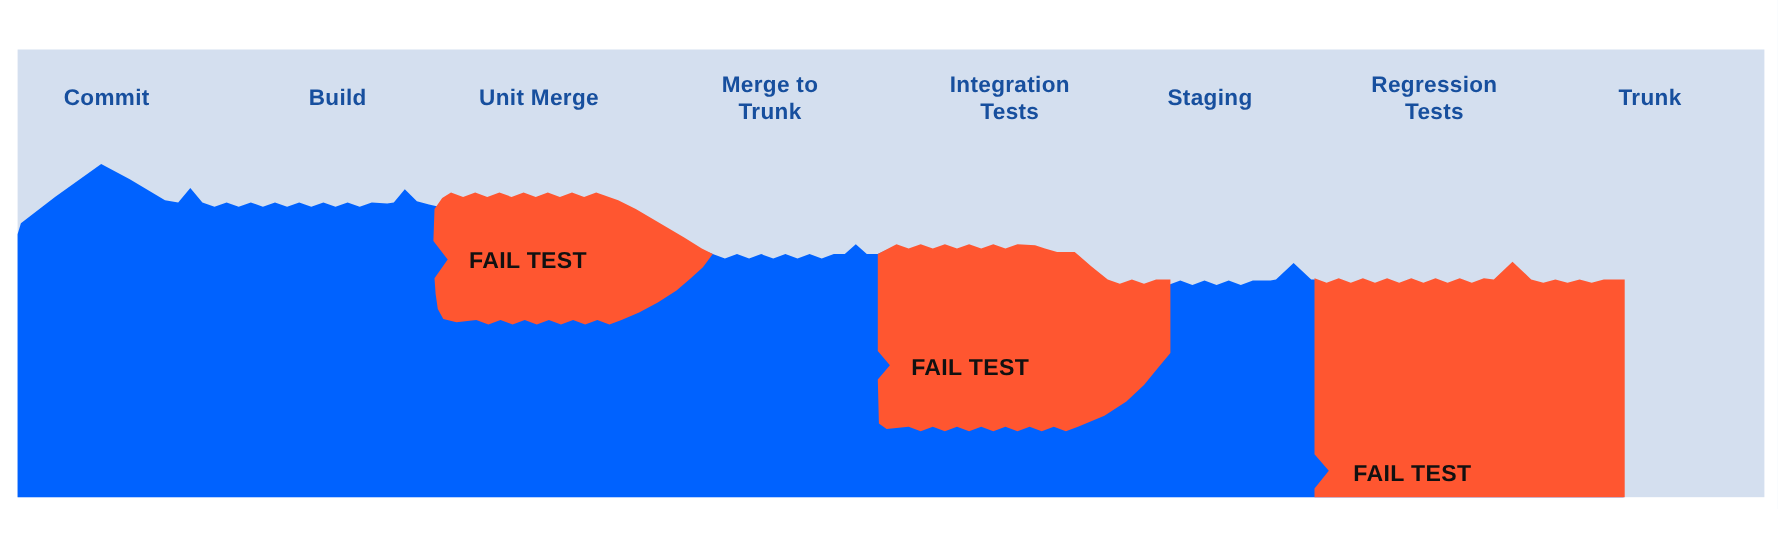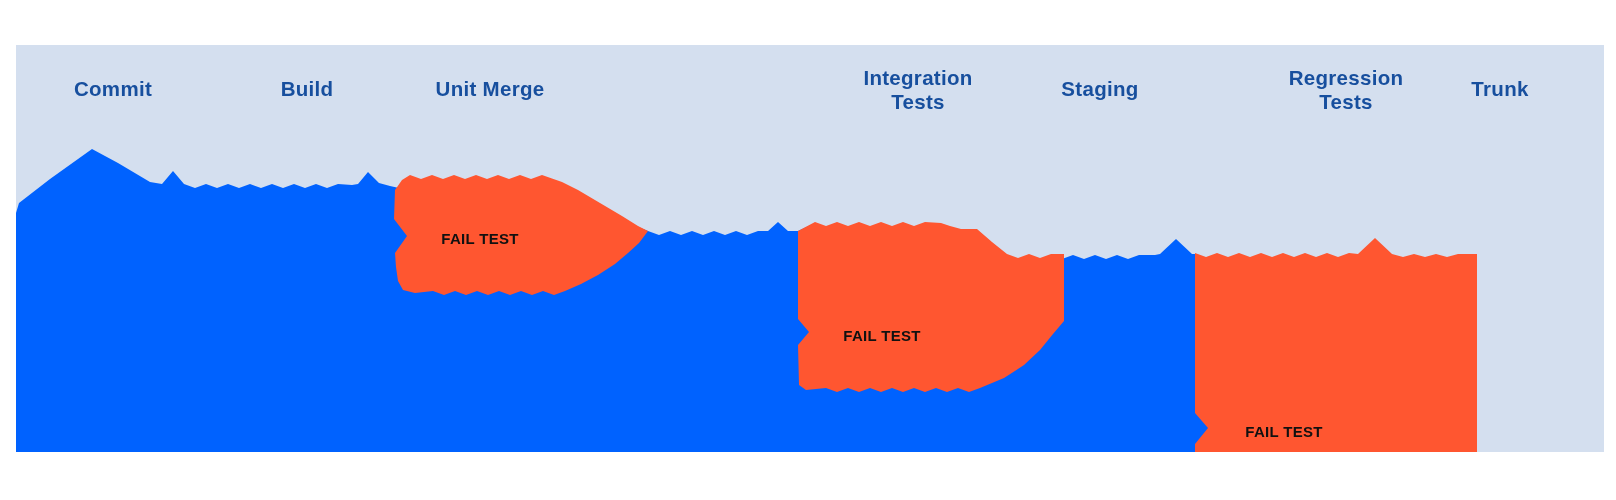--- a/index.html
+++ b/index.html
@@ -21,26 +21,26 @@
     line-height:23px;
     color:#174f9e;
     white-space:nowrap;
     text-align:center;
   }
   .stage-label.two-line{
     top:66px;
     white-space:pre-line;
     line-height:23.5px;
   }
-  .s1{left:113px}.s2{left:307px}.s3{left:490px}.s4{left:700px}
-  .s5{left:918px}.s6{left:1100px}.s7{left:1346px}.s8{left:1500px}
+  .s1{left:97px}.s2{left:307px}.s3{left:490px}.s4{left:700px}
+  .s5{left:918px}.s6{left:1100px}.s7{left:1304px}.s8{left:1500px}
   .fail-label{
     position:absolute;
     transform:translate(-50%,-50%);
-    font-size:15px;
+    font-size:21px;
     font-weight:bold;
     letter-spacing:0.3px;
     color:#111111;
     white-space:nowrap;
   }
   .f1{left:480px;top:238px}
   .f2{left:882px;top:335px}
   .f3{left:1284px;top:431px}
 </style>
 </head>
@@ -86,20 +86,22 @@
     <path d="M1195 253
              l11 4l11 -4l11 4l11 -4l11 4l11 -4l11 4l11 -4l11 4l11 -4l11 4l11 -4l11 4l11 -4
              L1358 254 L1375 238 L1392 254
              l11 3l11 -3l11 3l11 -3l11 3l11 -3
              L1477 254 L1477 452 L1195 452 L1195 444 L1208 428 L1195 413 Z" fill="#ff5630"></path>
   </svg>
 
   <span class="stage-label s1">Commit</span>
   <span class="stage-label s2">Build</span>
   <span class="stage-label s3">Unit Merge</span>
+  <span class="stage-label two-line s4">Merge to
+Trunk</span>
   <span class="stage-label two-line s5">Integration
 Tests</span>
   <span class="stage-label s6">Staging</span>
   <span class="stage-label two-line s7">Regression
 Tests</span>
   <span class="stage-label s8">Trunk</span>
 
   <span class="fail-label f1">FAIL TEST</span>
   <span class="fail-label f2">FAIL TEST</span>
   <span class="fail-label f3">FAIL TEST</span>

